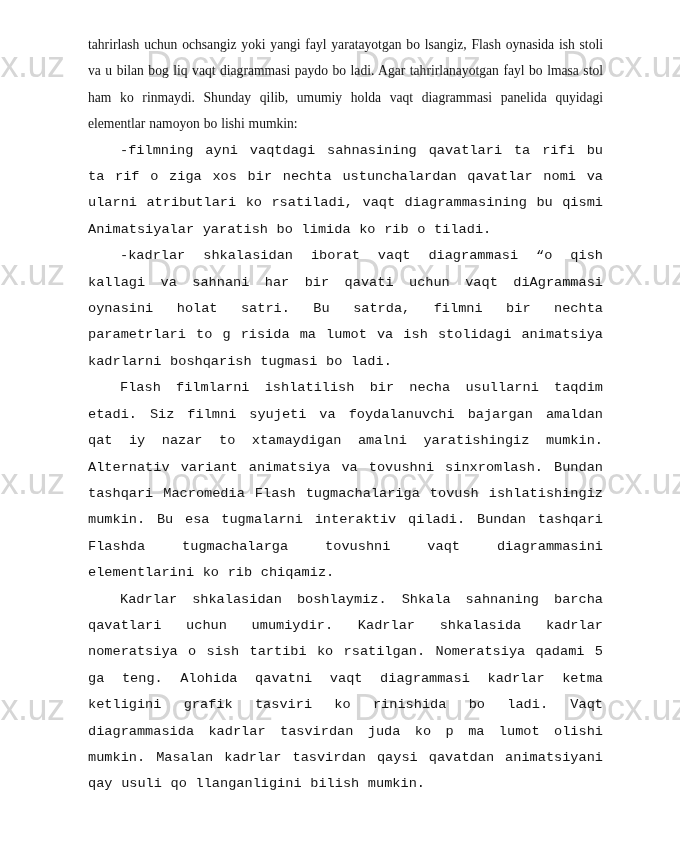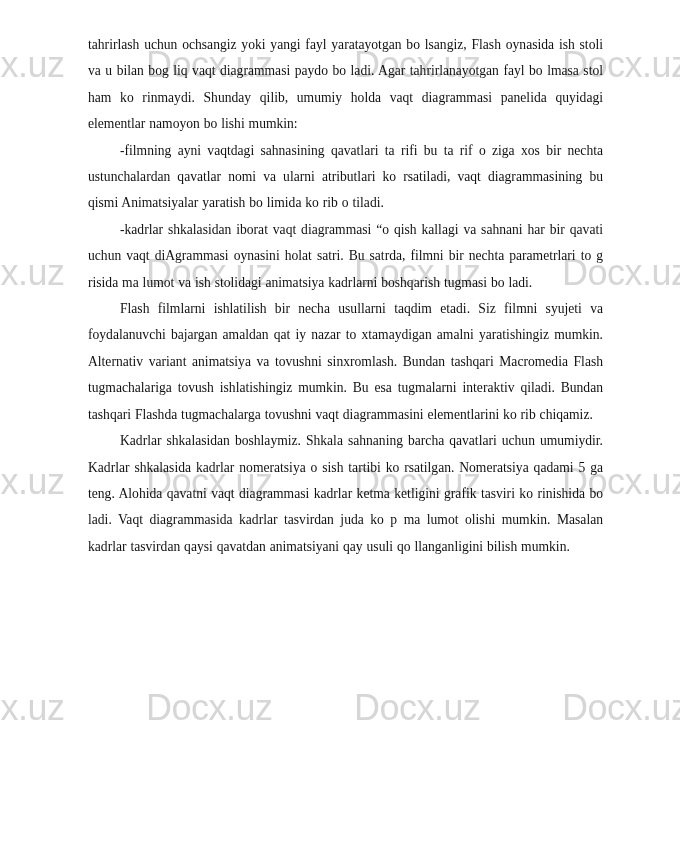--- a/index.html
+++ b/index.html
@@ -58,20 +58,21 @@
     color: #111111;
   }
   .para {
     margin: 0;
     text-align: justify;
     text-align-last: left;
     word-spacing: 0.5px;
   }
   .para.indent {
     text-indent: 32px;
+    font-family: Liberation Mono, monospace;
   }
   .heading {
     margin: 0;
     padding-left: 32px;
     font-weight: bold;
     font-size: 13.6px;
     line-height: 26.4px;
   }
   .spacer {
     height: 26.4px;

